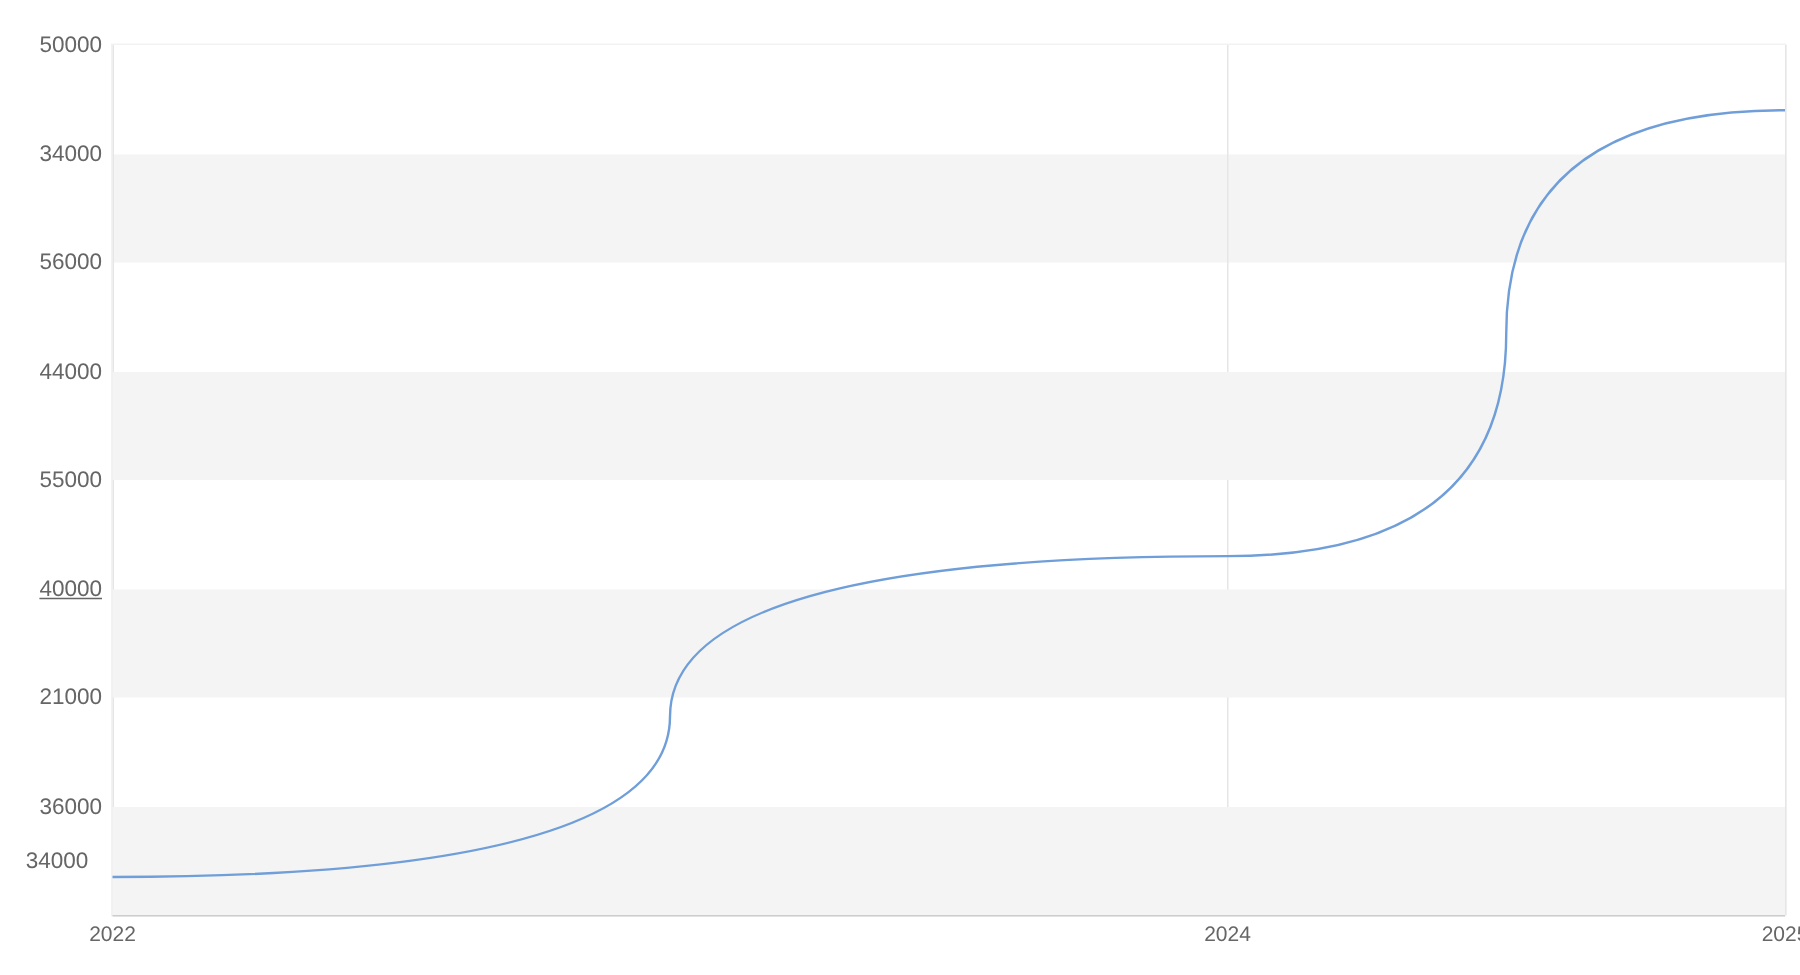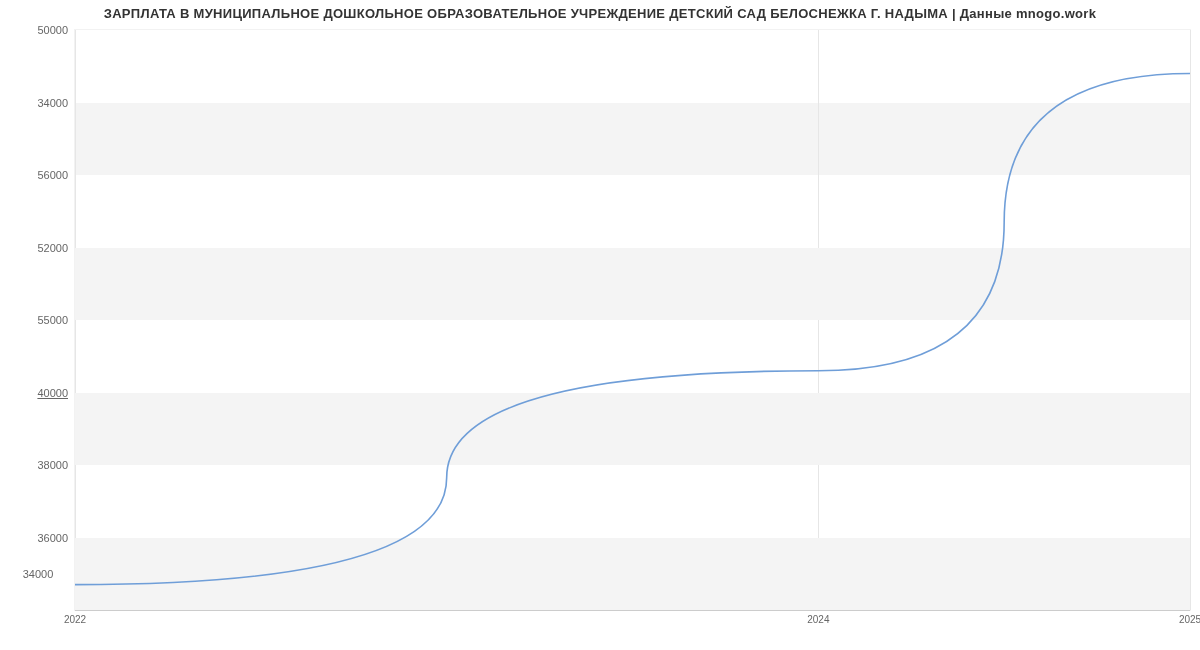--- a/index.html
+++ b/index.html
@@ -43,28 +43,28 @@
   }
   .axis-line {
     position: absolute;
     background: #cccccc;
   }
   .ytick {
     position: absolute;
     right: 1132px;
     width: 60px;
     text-align: right;
-    font-size: 11px;
+    font-size: 15px;
     color: #666666;
     transform: translateY(-50%);
   }
   .xtick {
     position: absolute;
     top: 614px;
-    font-size: 10px;
+    font-size: 14px;
     color: #666666;
     transform: translateX(-50%);
   }
   svg.line {
     position: absolute;
     left: 0;
     top: 0;
     width: 100%;
     height: 100%;
     overflow: visible;
@@ -72,28 +72,27 @@
   svg.line path {
     fill: none;
     stroke: #6f9ed8;
     stroke-width: 1.6;
   }
 </style>
 </head>
 <body>
 
 <div class="chart-wrap">
-  <div class="title">ЗАРПЛАТА В МУНИЦИПАЛЬНОЕ ДОШКОЛЬНОЕ ОБРАЗОВАТЕЛЬНОЕ УЧРЕЖДЕНИЕ ДЕТСКИЙ САД БЕЛОСНЕЖКА Г. НАДЫМА | Данные mnogo.work</div>
 
   <div class="ytick" id="yt0" style="top: 574px; text-align: center;">34000</div>
   <div class="ytick" id="yt1" style="top: 537.5px;">36000</div>
-  <div class="ytick" id="yt2" style="top: 465px;">38000</div>
+  <div class="ytick" id="yt2" style="top: 465px;">21000</div>
   <div class="ytick" id="yt3" style="top: 392.5px; text-decoration: underline;">40000</div>
   <div class="ytick" id="yt4" style="top: 320px;">55000</div>
-  <div class="ytick" id="yt5" style="top: 247.5px;">52000</div>
+  <div class="ytick" id="yt5" style="top: 247.5px;">44000</div>
   <div class="ytick" id="yt6" style="top: 175px;">56000</div>
   <div class="ytick" id="yt7" style="top: 102.5px;">34000</div>
   <div class="ytick" id="yt8" style="top: 30px;">50000</div>
 
   <div class="xtick" id="xt0" style="left: 75px;">2022</div>
   <div class="xtick" id="xt1" style="left: 818.333px;">2024</div>
   <div class="xtick" id="xt2" style="left: 1190px;">2025</div>
 
   <div class="plot" id="plot">
       <div class="band" style="top: 72.5px; height: 72.5px;"></div>

